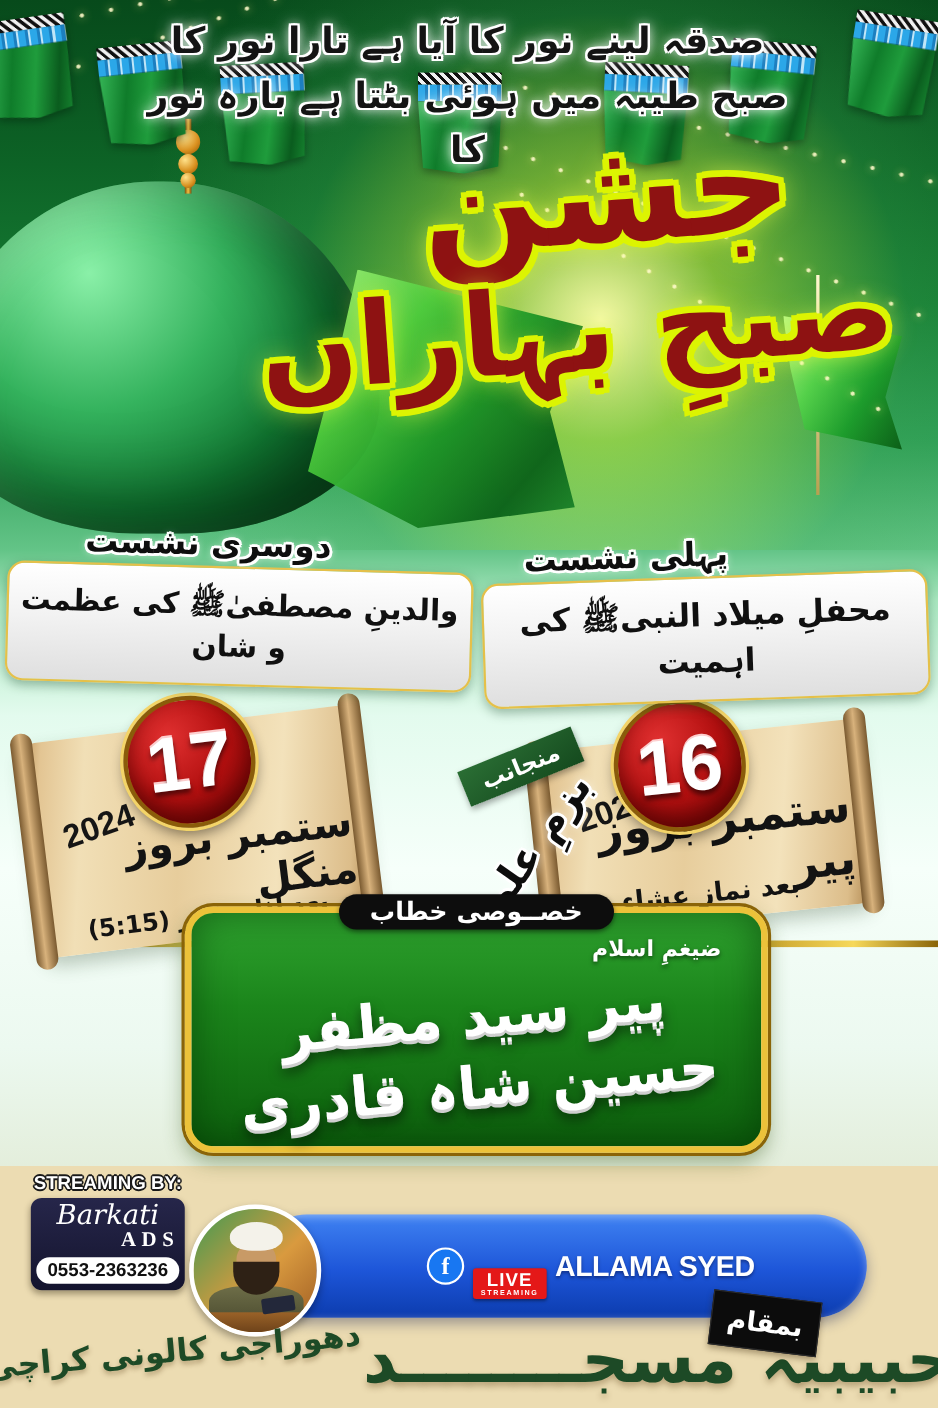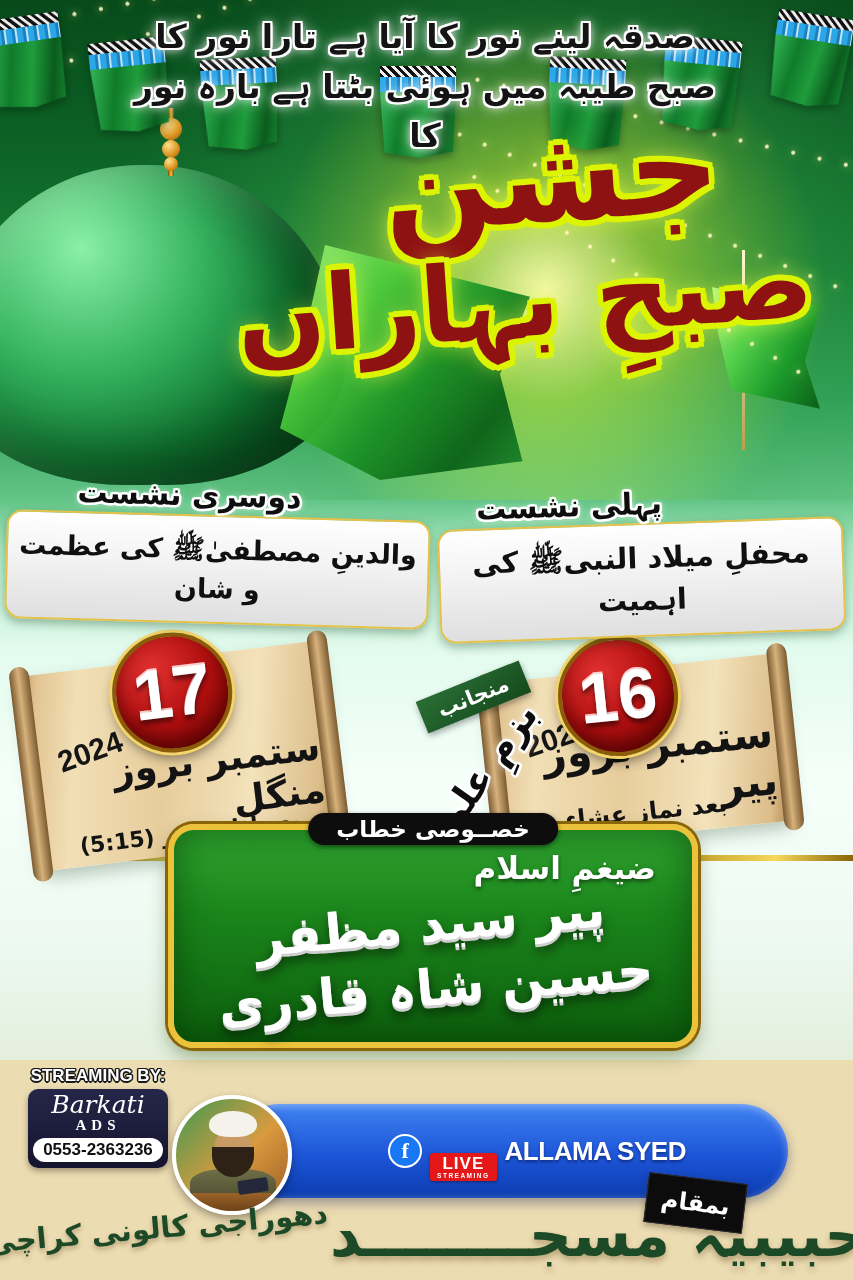--- a/index.html
+++ b/index.html
@@ -117,33 +117,33 @@
     transform:rotate(-55deg);font-size:37px;font-weight:bold;color:#0d0d0d;white-space:nowrap;
     text-shadow:2.5px 0 0 #fff,-2.5px 0 0 #fff,0 2.5px 0 #fff,0 -2.5px 0 #fff,2px 2px 0 #fff,-2px -2px 0 #fff,2px -2px 0 #fff,-2px 2px 0 #fff,0 0 10px #fff;}
   
   .speaker-banner{position:absolute;left:168px;top:824px;width:518px;height:212px;z-index:6;
     background:linear-gradient(180deg,#2fa32f 0%,#1b851b 40%,#0d5f0d 100%);
     border:6px solid #ecc23a;border-radius:26px;
     box-shadow:0 0 0 3px #8a6408,0 8px 18px rgba(60,90,30,.45),inset 0 0 36px rgba(0,45,0,.55);}
   .special-pill{position:absolute;top:-17px;left:50%;transform:translateX(-50%);background:#0d0d0d;color:#fff;
     direction:rtl;font-size:23px;font-weight:bold;padding:3px 28px;border-radius:20px;white-space:nowrap;
     box-shadow:0 2px 5px rgba(0,0,0,.5);}
-  .honorific{position:absolute;top:20px;right:36px;color:#fff;direction:rtl;font-size:31px;font-weight:bold;
+  .honorific{position:absolute;top:20px;right:36px;color:#fff;direction:rtl;font-size:20px;font-weight:bold;
     text-shadow:0 2px 4px rgba(0,0,0,.55);}
   .speaker-name{position:absolute;left:8px;right:8px;top:46px;bottom:6px;display:flex;align-items:center;justify-content:center;
     transform:rotate(-5deg);direction:rtl;text-align:center;color:#fff;font-size:50px;font-weight:bold;line-height:1.28;
     text-shadow:0 3px 0 #cfcfcf,0 7px 12px rgba(0,0,0,.6);}
   
   .designer{position:absolute;left:28px;top:1066px;width:140px;text-align:center;z-index:7;}
   .designed-by{font-family:"Liberation Sans",sans-serif;font-weight:bold;font-size:17px;color:#fff;
     text-shadow:1.5px 0 0 #1a1a1a,-1.5px 0 0 #1a1a1a,0 1.5px 0 #1a1a1a,0 -1.5px 0 #1a1a1a,1px 1px 0 #1a1a1a,-1px -1px 0 #1a1a1a,1px -1px 0 #1a1a1a,-1px 1px 0 #1a1a1a;}
   .designer-box{margin-top:3px;background:linear-gradient(180deg,#26264a,#14142e);border-radius:10px;
     padding:3px 5px 6px;color:#fff;box-shadow:0 3px 6px rgba(40,30,10,.4);}
   .designer-name{font-family:"DejaVu Serif",serif;font-style:italic;font-size:25px;line-height:1.05;}
-  .designer-sub{font-family:"Liberation Serif",serif;font-weight:bold;font-size:15px;letter-spacing:5px;margin-top:-1px;}
+  .designer-sub{font-family:"Liberation Serif",serif;font-weight:bold;font-size:19px;letter-spacing:5px;margin-top:-1px;text-align:right;}
   .designer-phone{margin-top:4px;background:#fff;color:#101010;border-radius:13px;font-family:"Liberation Sans",sans-serif;
     font-weight:bold;font-size:17px;padding:2px 0;}
   
   .live-banner{position:absolute;left:232px;top:1104px;width:556px;height:94px;z-index:7;
     background:linear-gradient(180deg,#3f82f2 0%,#1d55d8 55%,#0c3cae 100%);border-radius:48px;
     box-shadow:0 5px 12px rgba(30,40,90,.4),inset 0 2px 8px rgba(255,255,255,.4);}
   .speaker-photo{position:absolute;left:-60px;top:-9px;width:112px;height:112px;border-radius:50%;
     border:4px solid #fff;overflow:hidden;background:linear-gradient(135deg,#3f9a52 0%,#d99a3f 55%,#9c5a22 100%);
     box-shadow:0 4px 8px rgba(0,0,0,.35);}
   .av-turban{position:absolute;left:33px;top:12px;width:48px;height:26px;background:#f4f2ea;border-radius:50% 50% 42% 42%;}

